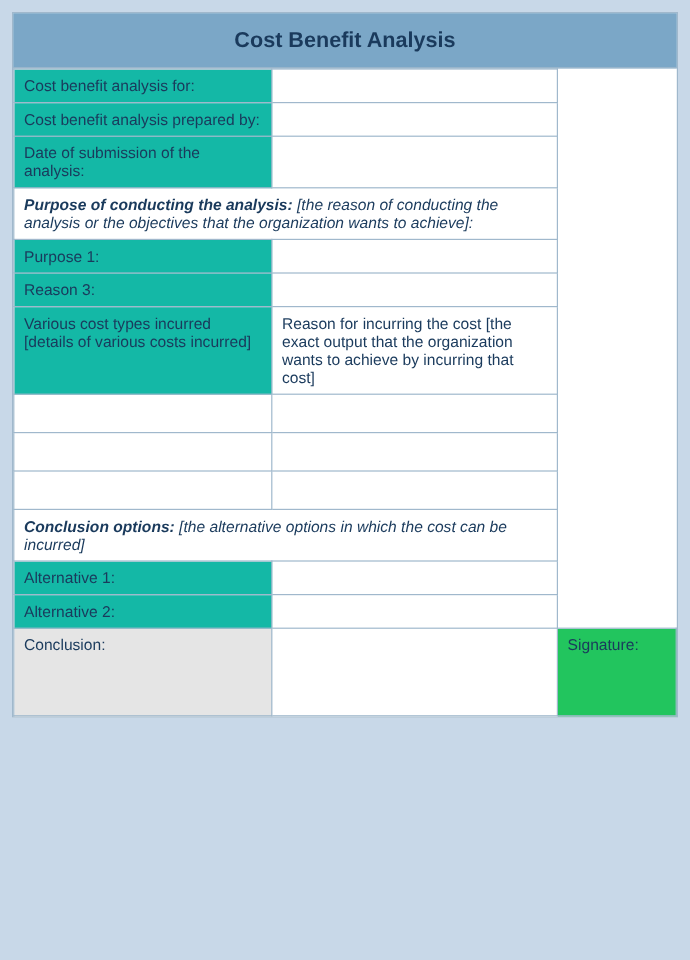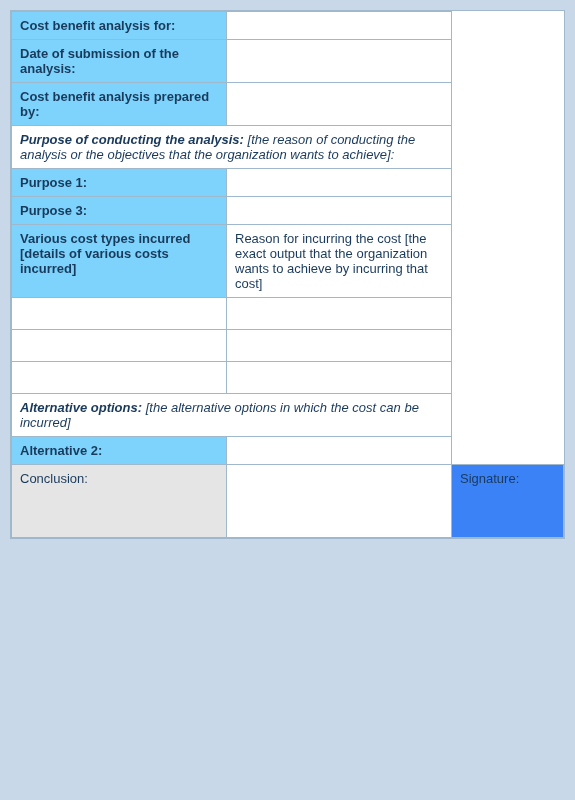--- a/index.html
+++ b/index.html
@@ -35,23 +35,23 @@
       border-collapse: collapse;
     }
     td, th {
       border: 1px solid #a0b8cc;
       padding: 6px 8px;
       vertical-align: top;
       font-size: 13px;
       color: #1a3a5c;
     }
     .label-cell {
-      background: #7dd3fc;
+      background: #14b8a6;
       width: 215px;
-      font-weight: bold;
+      font-weight: normal;
     }
     .value-cell {
       background: white;
     }
     .full-row td {
       background: white;
       font-style: italic;
     }
     .purpose-label {
       font-weight: bold;
@@ -66,62 +66,63 @@
       font-style: italic;
     }
     .conclusion-label {
       background: #e5e5e5;
       width: 90px;
     }
     .conclusion-value {
       background: white;
     }
     .signature-cell {
-      background: #3b82f6;
-      width: 112px;
+      background: #22c55e;
+      width: 99px;
       vertical-align: top;
     }
   </style>
 </head>
 <body>
 
 <div class="document">
+  <div class="doc-title">Cost Benefit Analysis</div>
 
   <table>
 
     <tbody>
         <tr>
       <td class="label-cell">Cost benefit analysis for:</td>
       <td class="value-cell" contenteditable="true" style=""></td>
     </tr>
 
     <tr>
-      <td class="label-cell">Date of submission of the analysis:</td>
+      <td class="label-cell">Cost benefit analysis prepared by:</td>
       <td class="value-cell" contenteditable="true" style=""></td>
     </tr>
 
     <tr>
-      <td class="label-cell">Cost benefit analysis prepared by:</td>
+      <td class="label-cell">Date of submission of the analysis:</td>
       <td class="value-cell" contenteditable="true" style=""></td>
     </tr>
 
     <tr class="full-row">
       <td colspan="2">
         <span class="purpose-label">Purpose of conducting the analysis:</span><span> [the reason of conducting the analysis or the objectives that the organization wants to achieve]:</span>
       </td>
     </tr>
 
     <tr>
       <td class="label-cell">Purpose 1:</td>
       <td class="value-cell" contenteditable="true" style=""></td>
     </tr>
 
 
     <tr>
-      <td class="label-cell">Purpose 3:</td>
+      <td class="label-cell">Reason 3:</td>
       <td class="value-cell" contenteditable="true" style=""></td>
     </tr>
 
     <tr>
       <td class="label-cell" style="height:55px;">Various cost types incurred [details of various costs incurred]</td>
       <td class="value-cell">Reason for incurring the cost [the exact output that the organization wants to achieve by incurring that cost]</td>
     </tr>
 
     <tr class="empty-row">
       <td contenteditable="true" style=""></td>
@@ -133,24 +134,28 @@
       <td contenteditable="true" style=""></td>
     </tr>
 
     <tr class="empty-row">
       <td contenteditable="true" style=""></td>
       <td contenteditable="true" style=""></td>
     </tr>
 
     <tr class="alt-row">
       <td colspan="2">
-        <span class="purpose-label">Alternative options:</span><span> [the alternative options in which the cost can be incurred]</span>
+        <span class="purpose-label">Conclusion options:</span><span> [the alternative options in which the cost can be incurred]</span>
       </td>
     </tr>
 
+    <tr>
+      <td class="label-cell">Alternative 1:</td>
+      <td class="value-cell" contenteditable="true" style=""></td>
+    </tr>
 
     <tr>
       <td class="label-cell">Alternative 2:</td>
       <td class="value-cell" contenteditable="true" style=""></td>
     </tr>
 
 
     <tr style="height: 70px;">
       <td class="conclusion-label">Conclusion:</td>
       <td class="conclusion-value" contenteditable="true" style=""></td>

